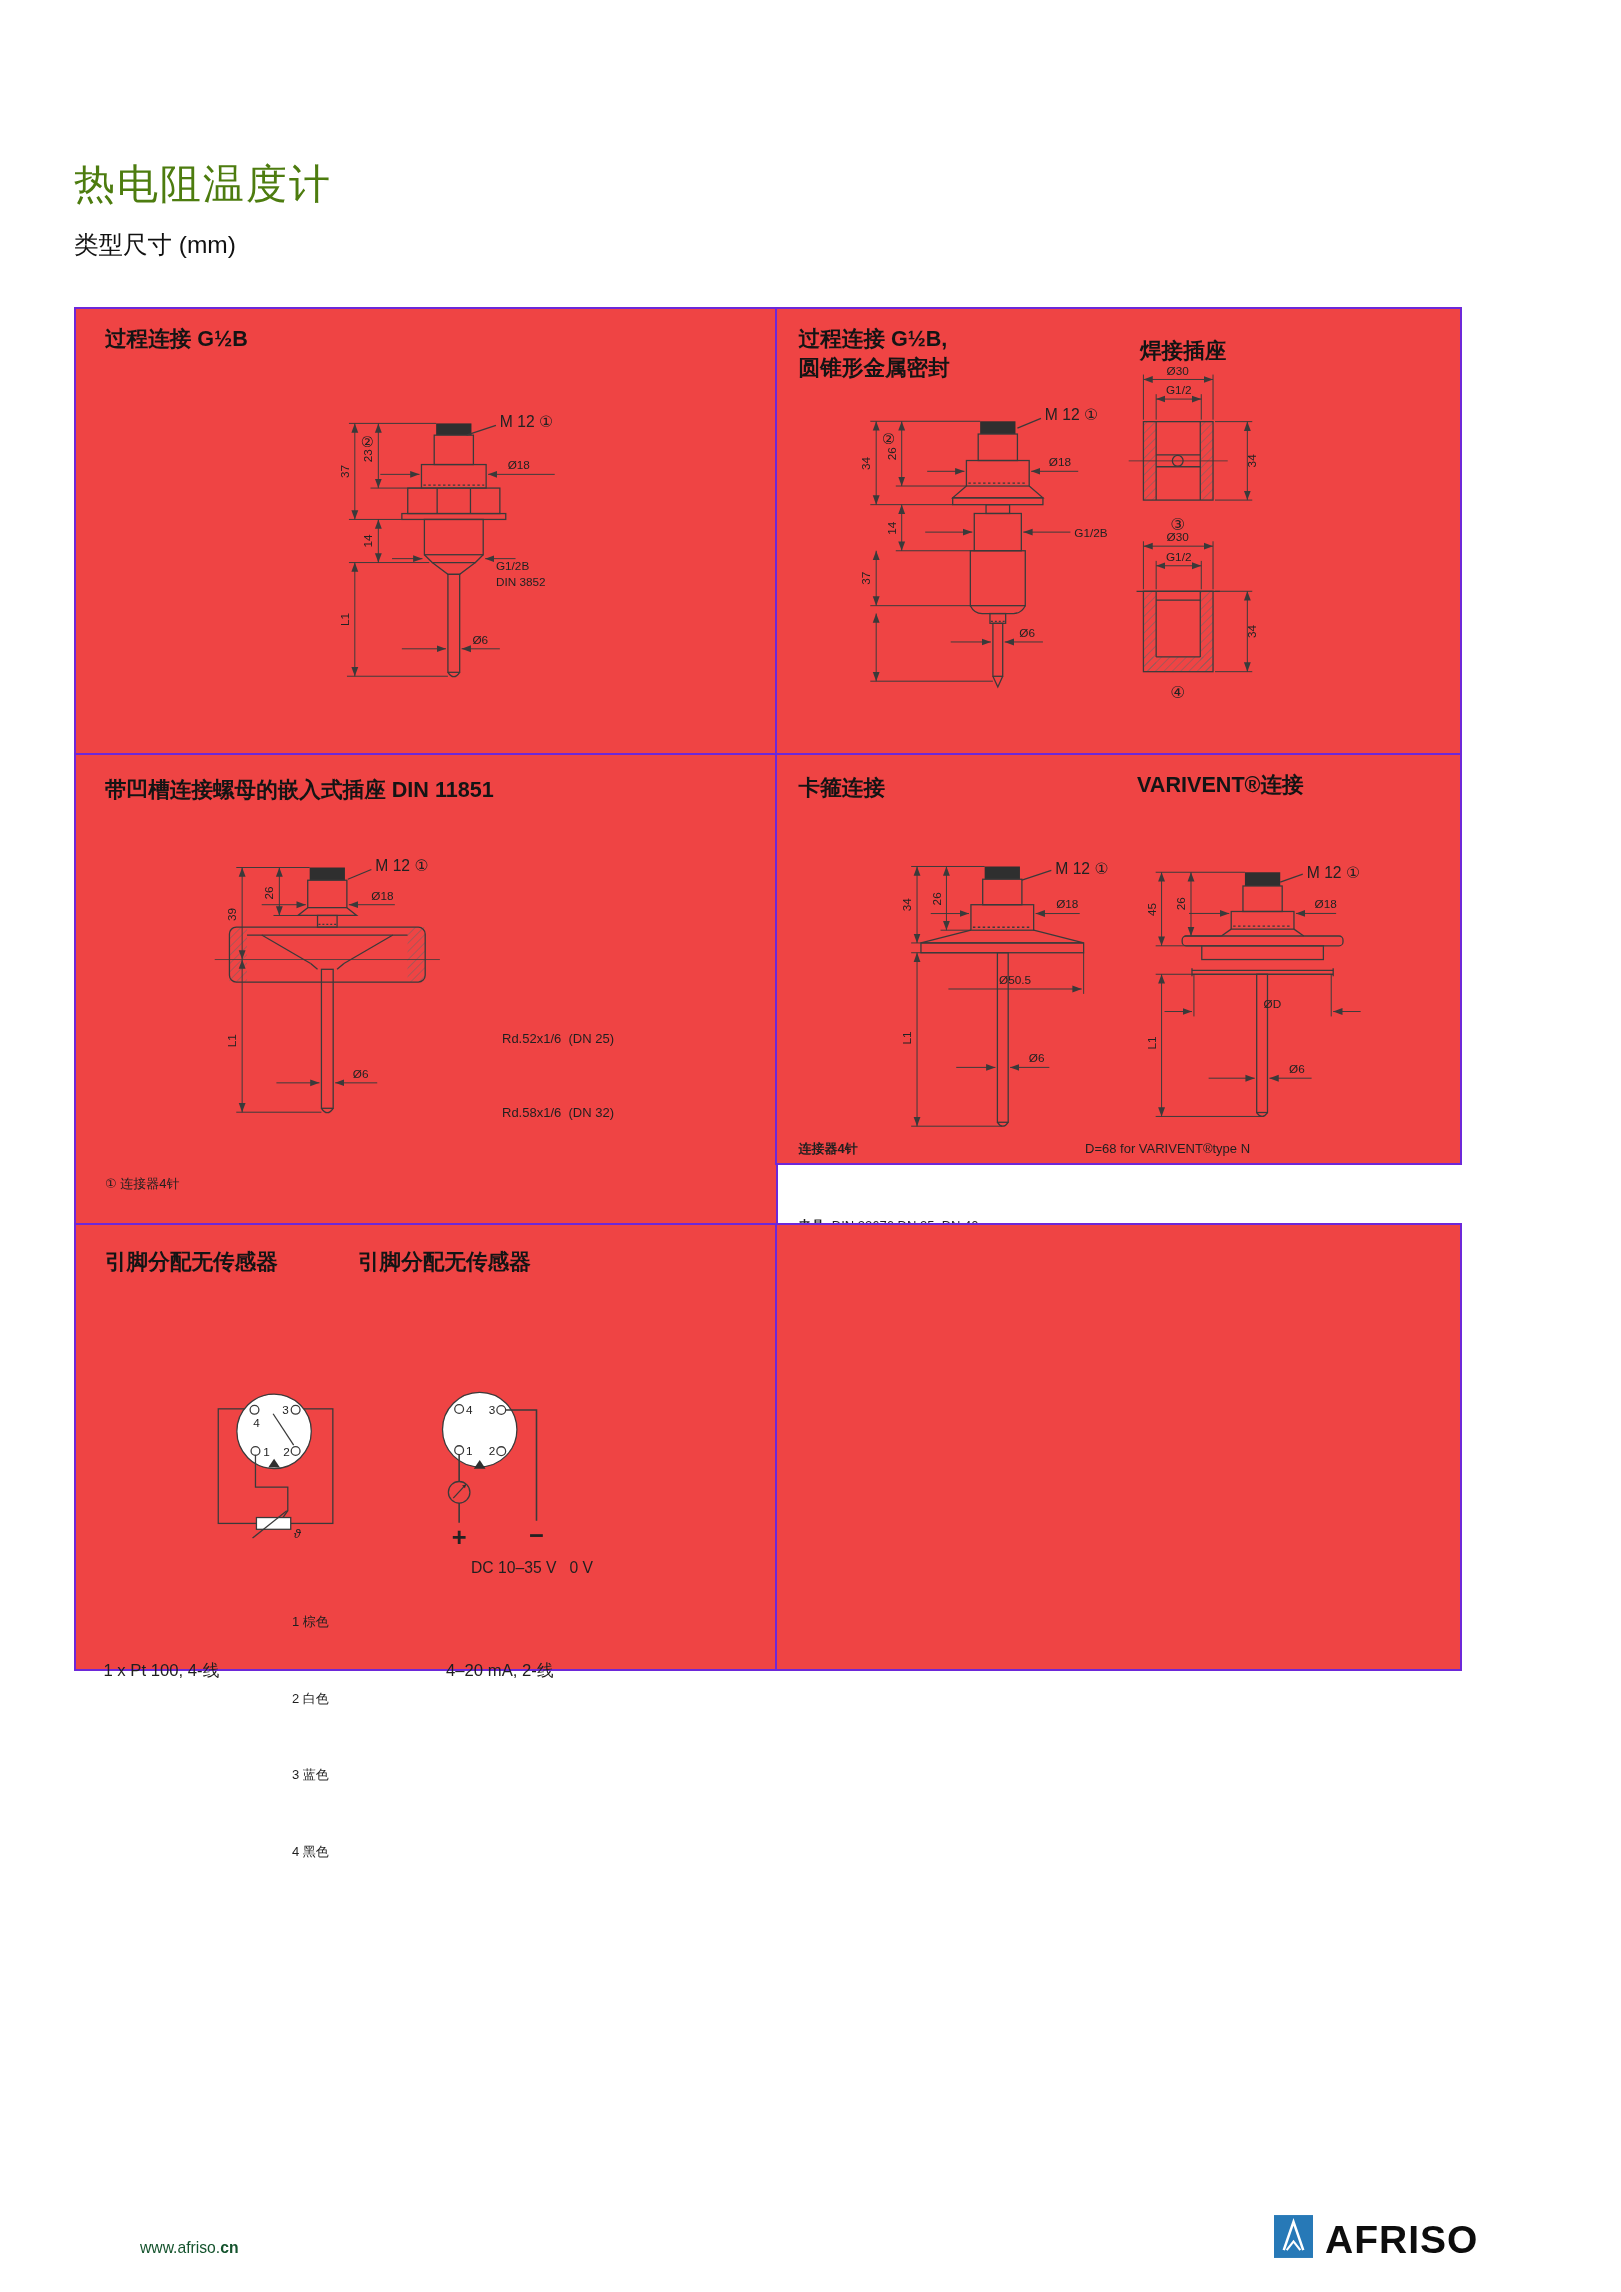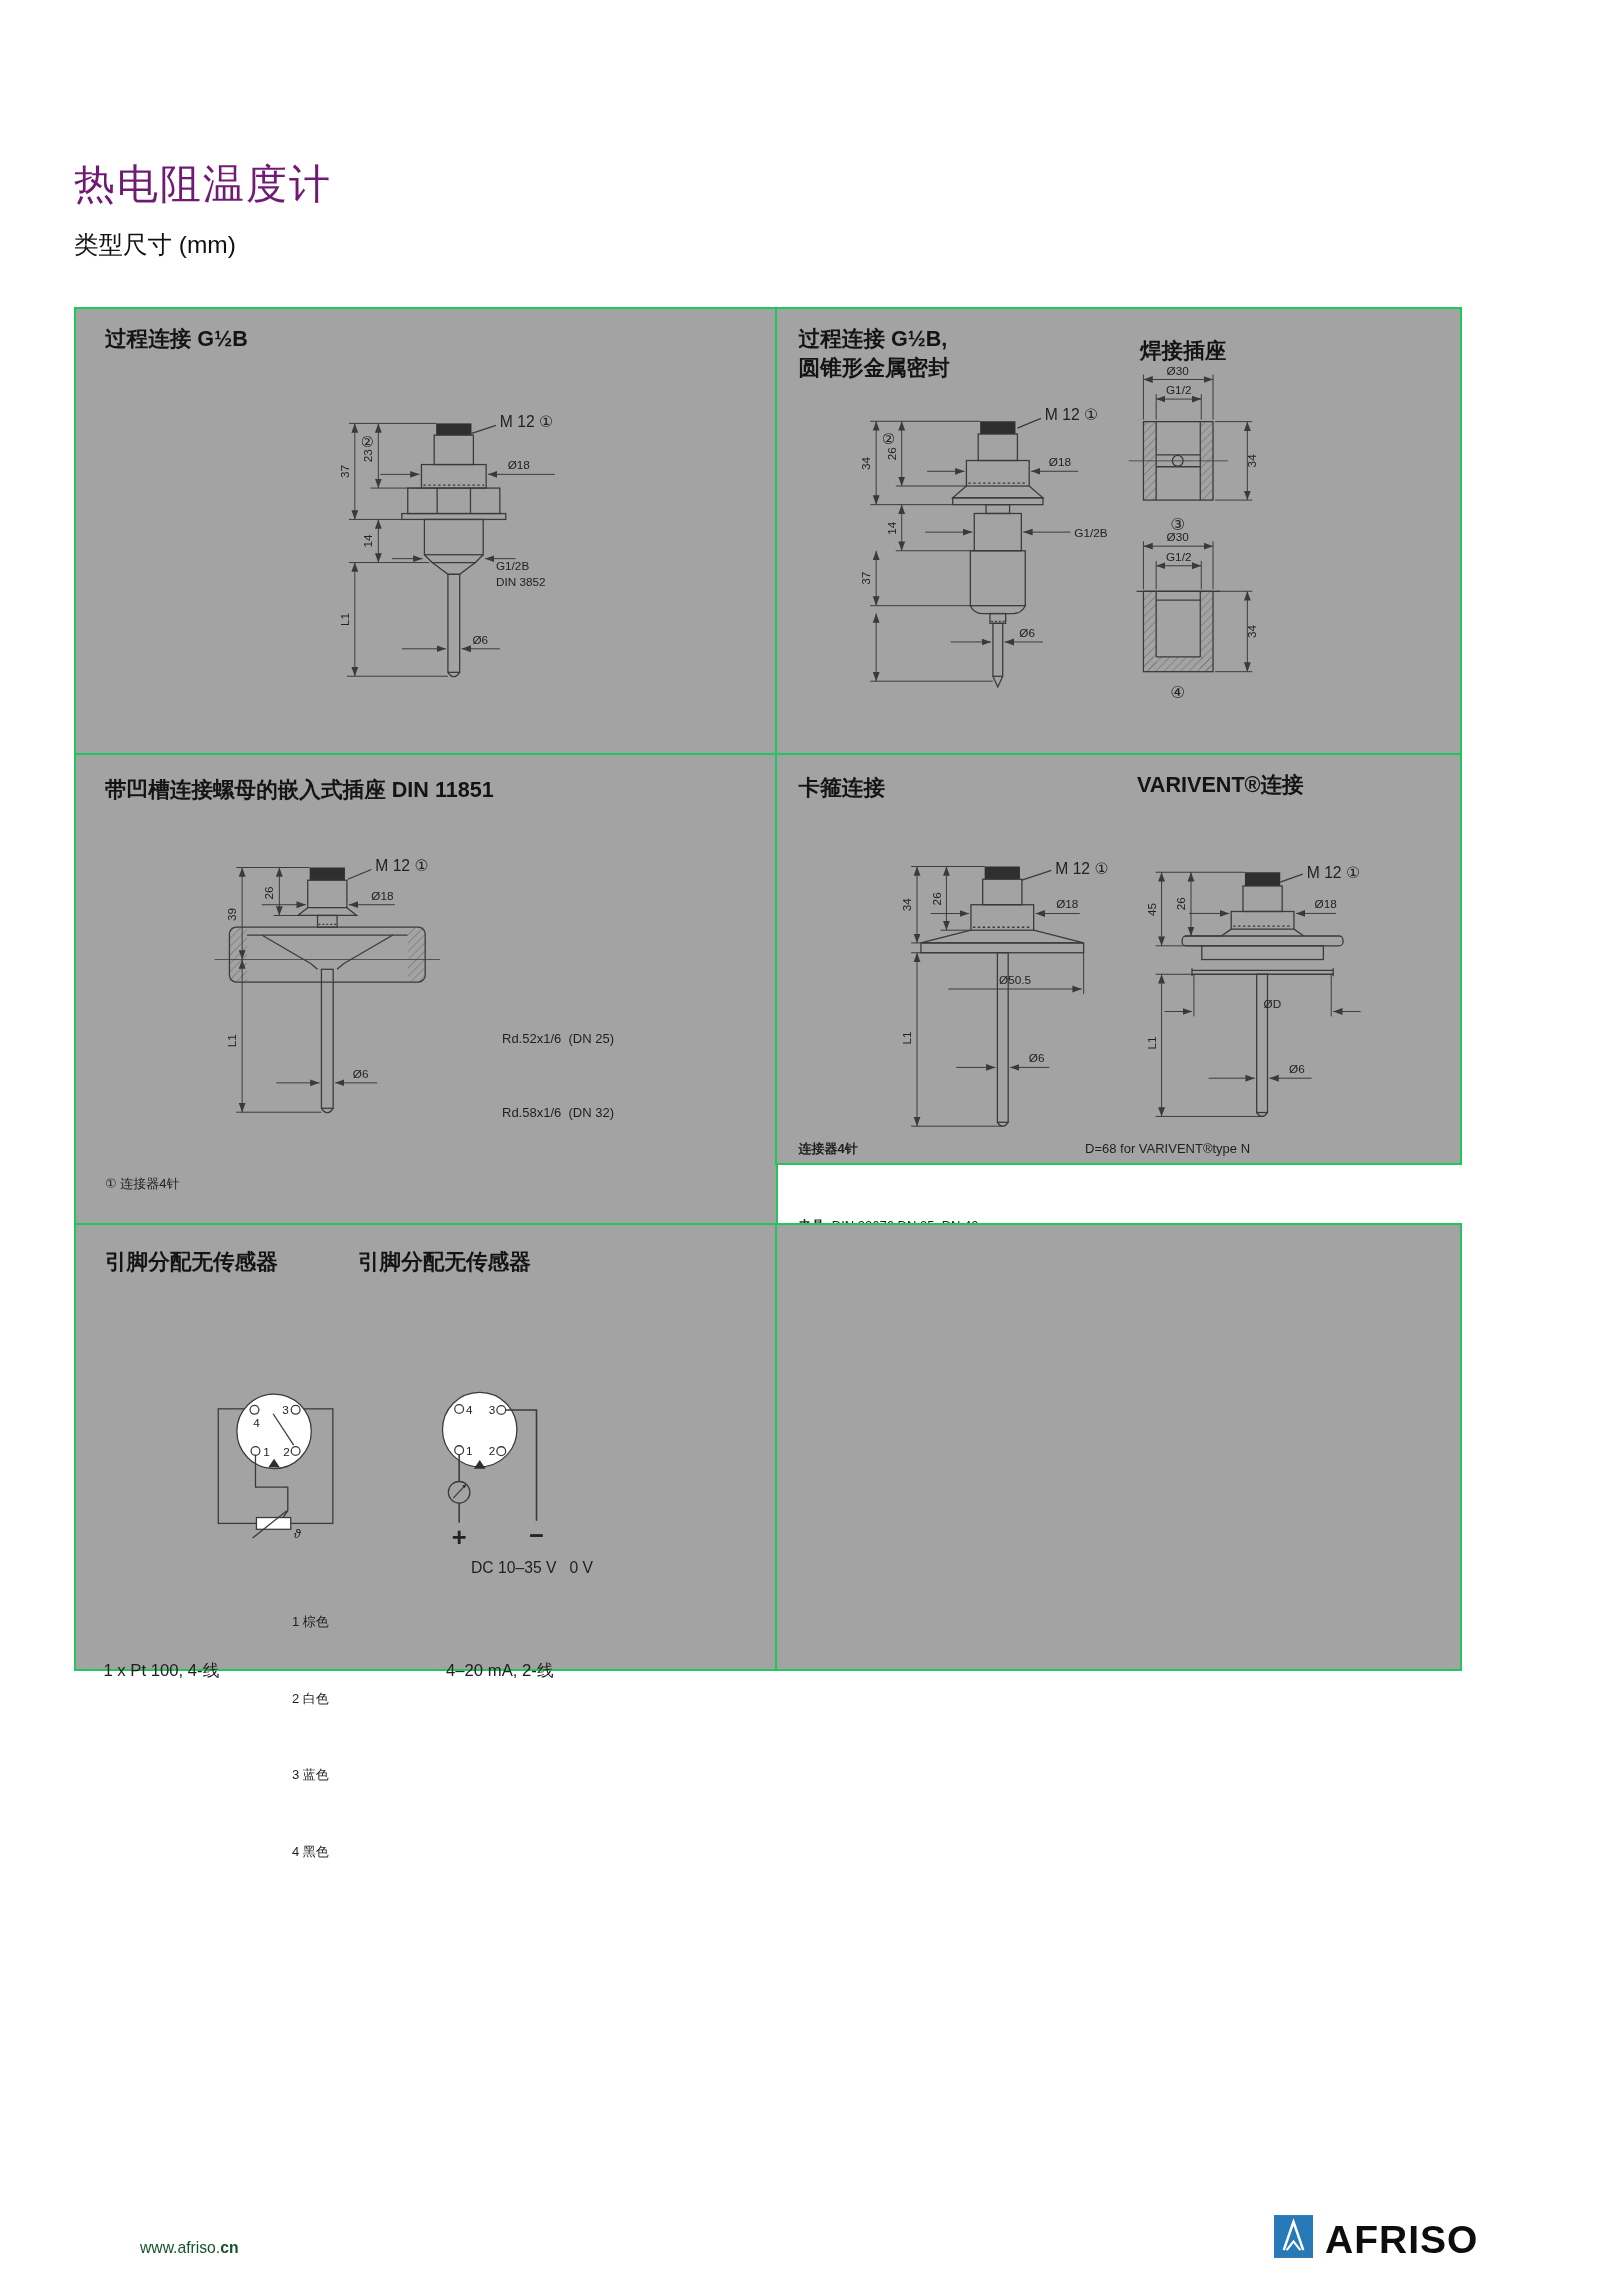--- a/index.html
+++ b/index.html
@@ -1,21 +1,21 @@
 <!DOCTYPE html>
 <html><head>
 <meta charset="utf-8">
 <style>
   html,body{margin:0;padding:0;}
   body{width:1621px;height:2293px;position:relative;background:#fff;
        font-family:"Liberation Sans","DejaVu Sans",sans-serif;color:#1a1a1a;overflow:hidden;}
   .abs{position:absolute;}
-  .page-title{position:absolute;left:74px;top:157px;font-size:41px;font-weight:400;letter-spacing:2px;color:#701a75;}
+  .page-title{position:absolute;left:74px;top:157px;font-size:41px;font-weight:400;letter-spacing:2px;color:#4d7c0f;}
   .page-subtitle{position:absolute;left:74px;top:228px;font-size:24.5px;font-weight:400;color:#111;}
-  .panel{position:absolute;border:2px solid #22c55e;background:#a3a3a3;box-sizing:border-box;}
+  .panel{position:absolute;border:2px solid #6d28d9;background:#ef4444;box-sizing:border-box;}
   .ptitle{position:absolute;font-size:21.6px;font-weight:700;color:#141414;line-height:29px;white-space:nowrap;}
   .note{position:absolute;font-size:13px;color:#1f1f1f;line-height:24.5px;white-space:pre;}
   .note b{font-weight:700;}
   .cap{position:absolute;font-size:16.7px;color:#1f1f1f;white-space:pre;}
   svg.drw{position:absolute;overflow:visible;}
   svg.drw .ln{stroke:#3a3a3a;stroke-width:1.3;fill:none;}
   svg.drw .dim{stroke:#3a3a3a;stroke-width:1;fill:none;}
   svg.drw text{fill:#222;font-family:"Liberation Sans","DejaVu Sans",sans-serif;}
   .dimtxt{font-size:12px;}
   .lbltxt{font-size:16px;}

